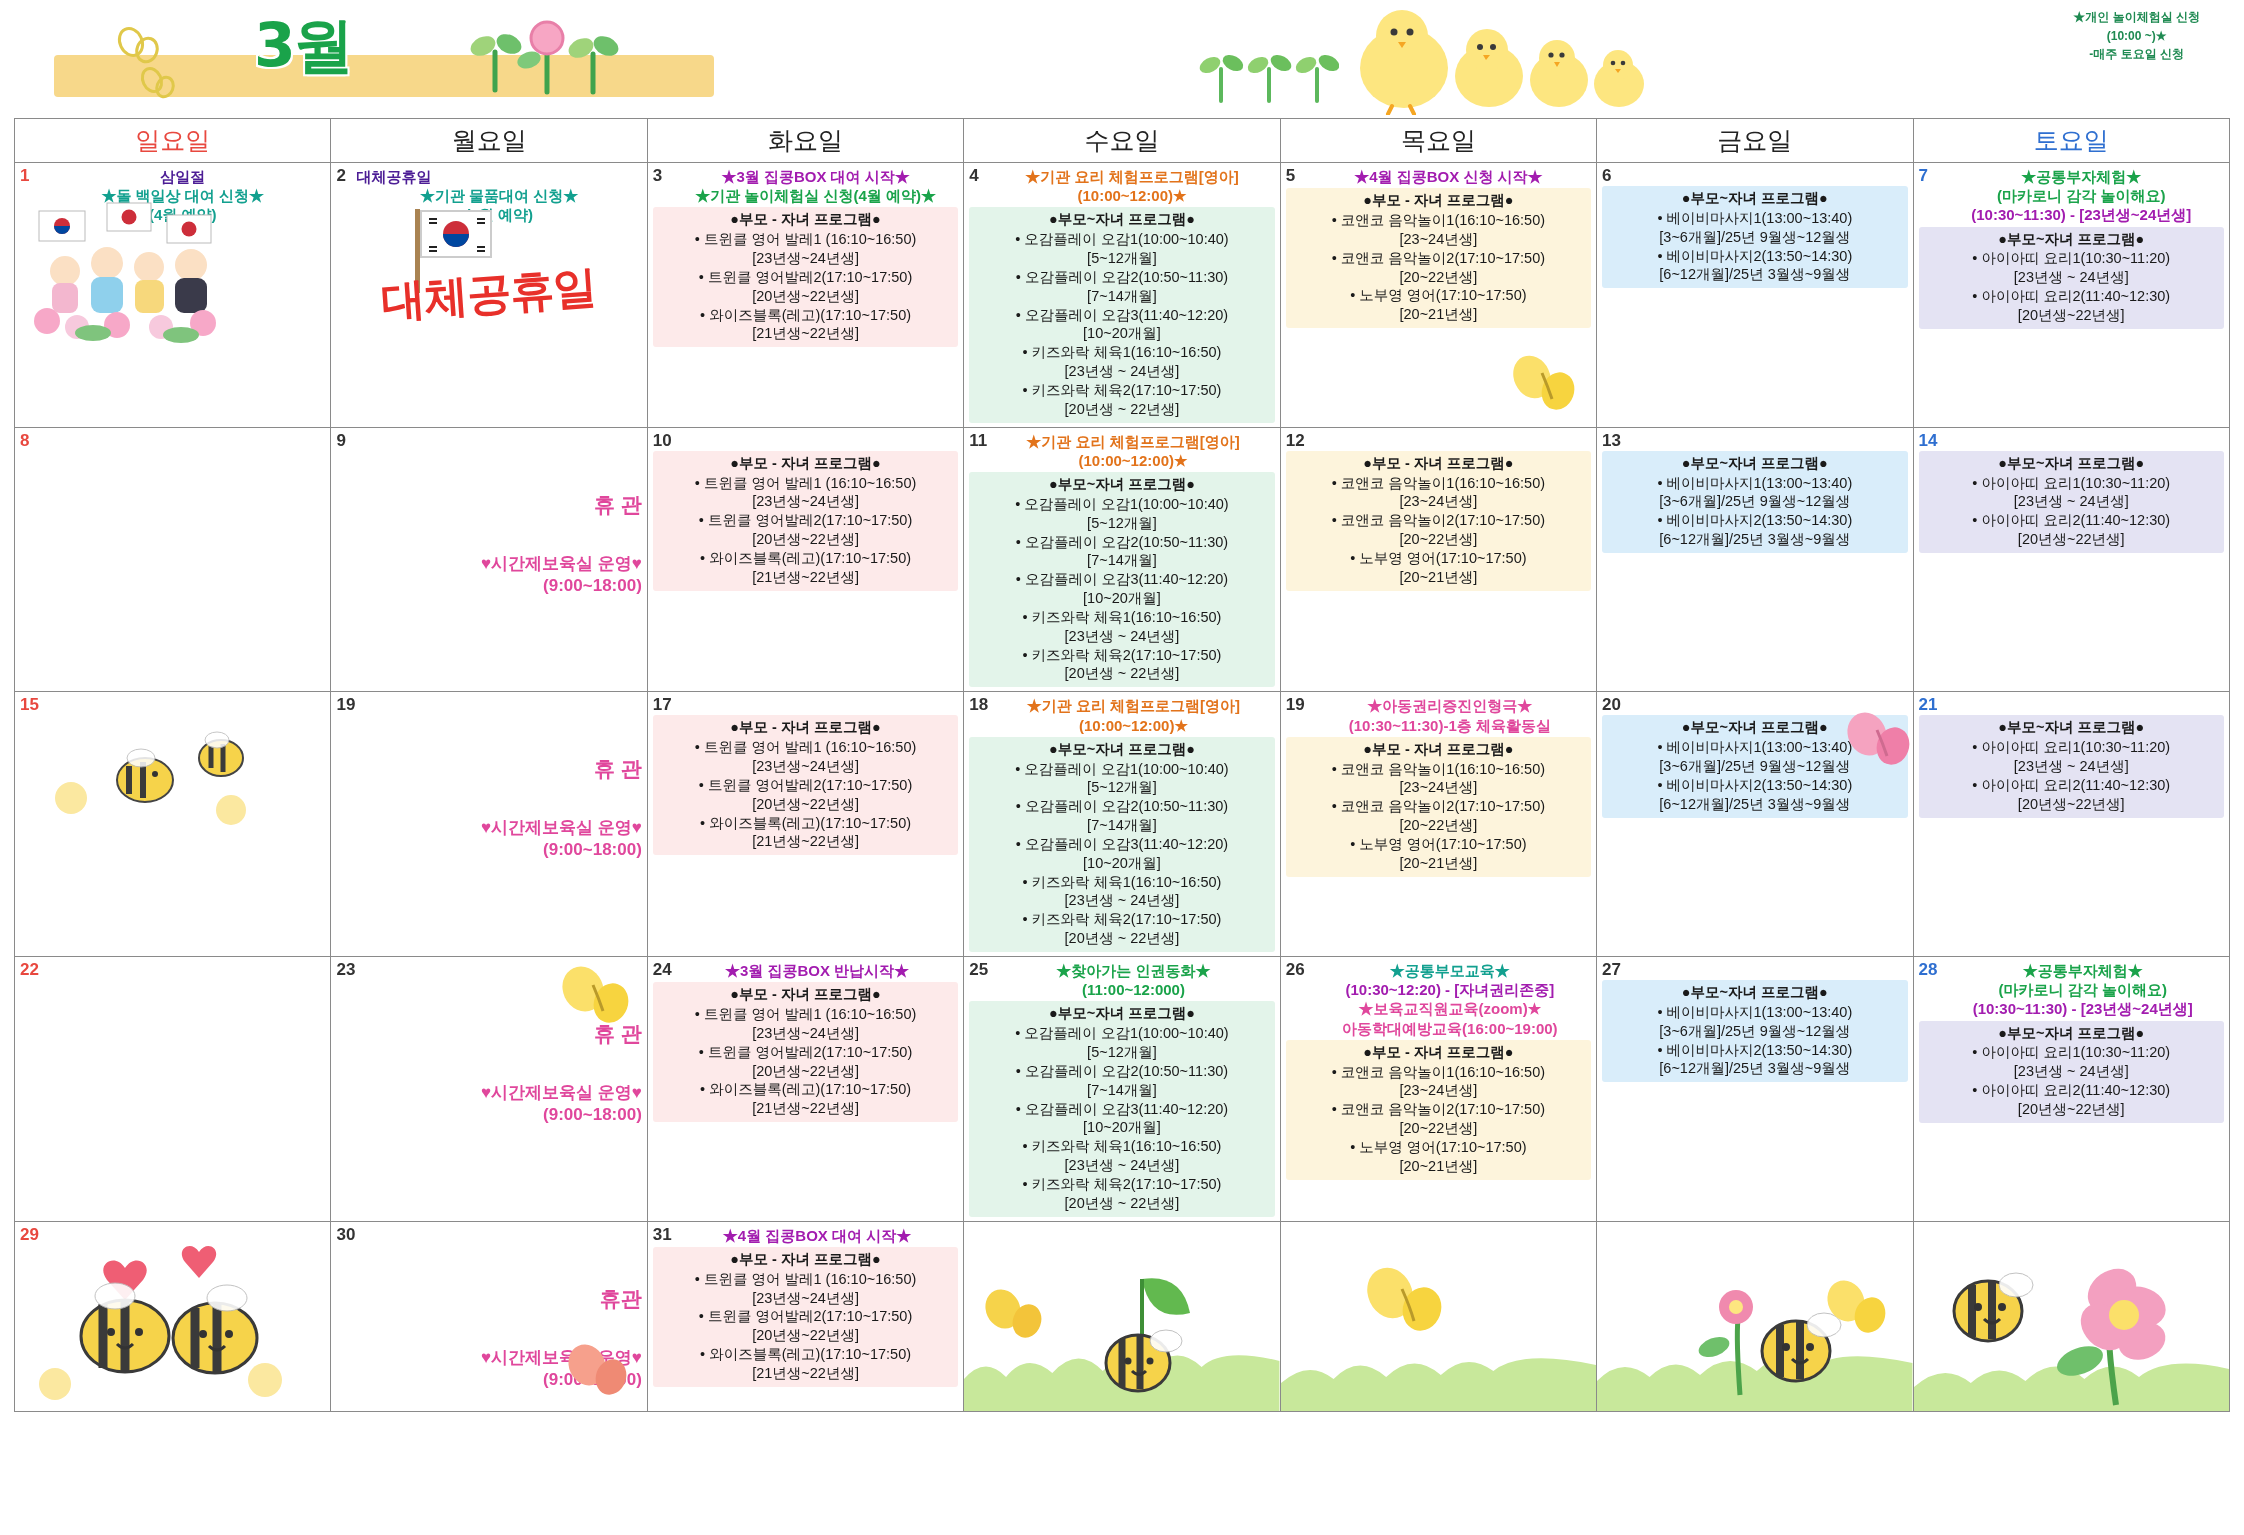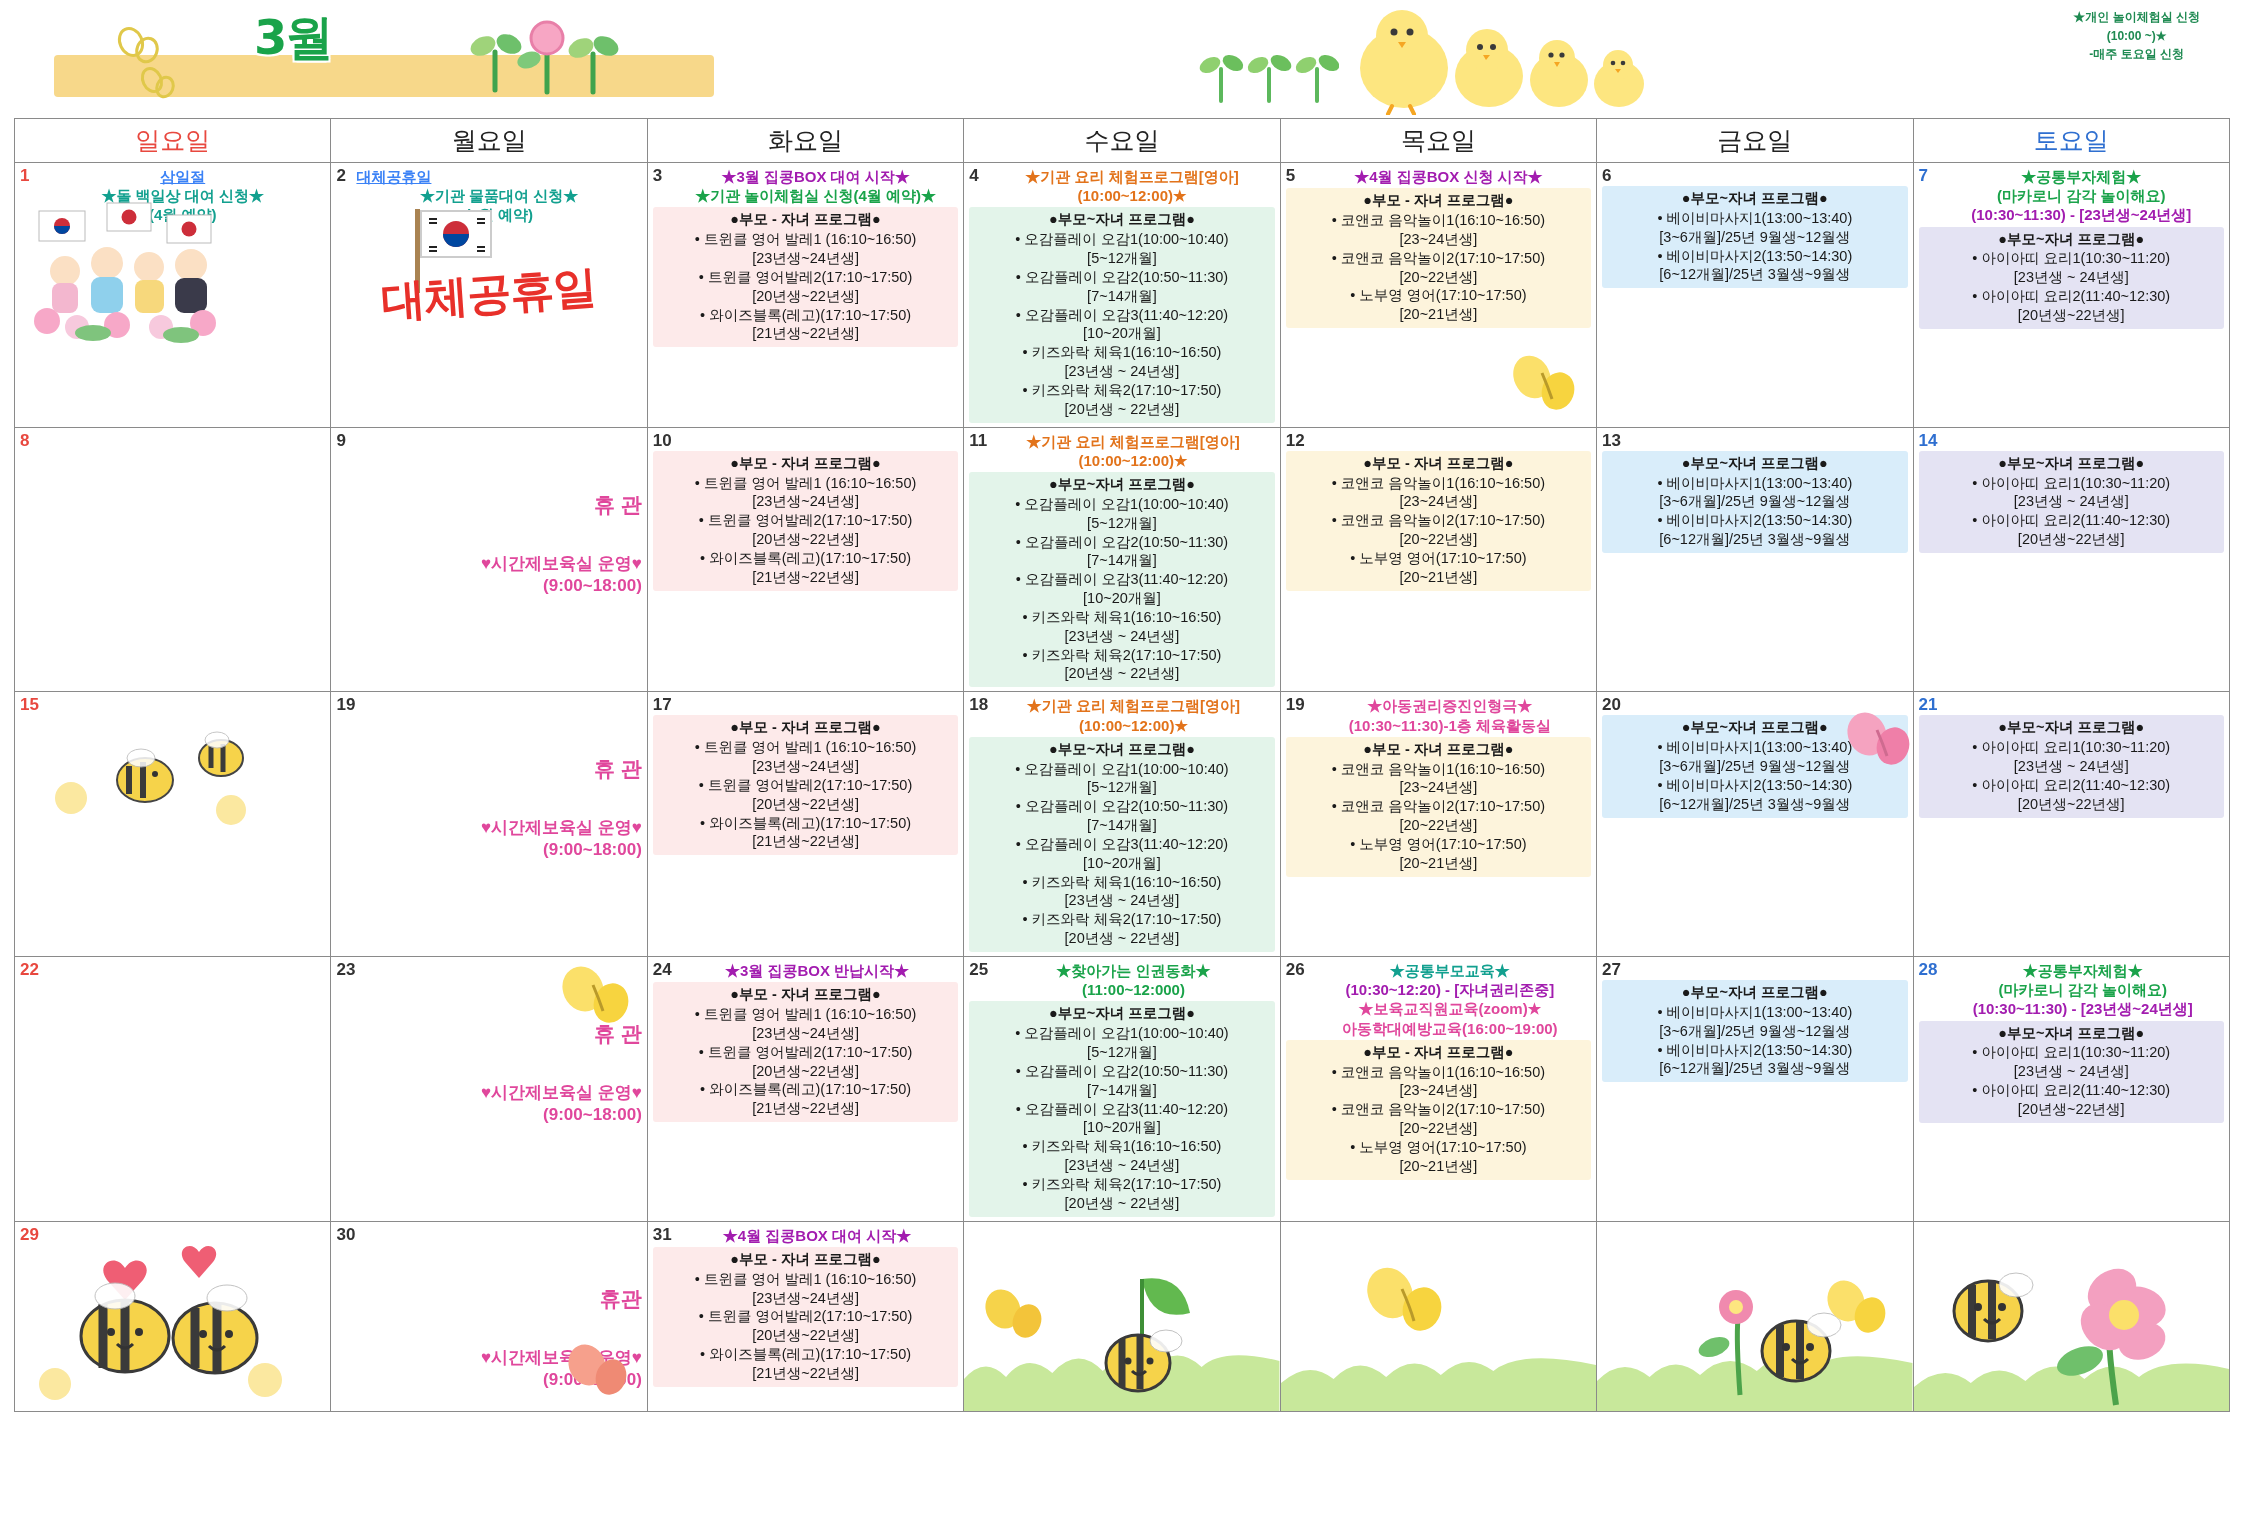--- a/index.html
+++ b/index.html
@@ -29,21 +29,21 @@
     top: 55px;
     width: 660px;
     height: 42px;
     background: #f7d88a;
     border-radius: 4px;
   }
   .month-title {
     position: absolute;
     left: 240px;
     top: 6px;
-    font-size: 48px;
+    font-size: 60px;
     font-weight: bold;
     color: #1aa34a;
     letter-spacing: -2px;
     text-shadow: 2px 2px 0 #ffffff, -2px -2px 0 #ffffff, 2px -2px 0 #ffffff, -2px 2px 0 #ffffff;
     font-family: "DejaVu Sans", sans-serif;
   }
   .header-note {
     position: absolute;
     right: 30px;
     top: 8px;
@@ -102,21 +102,21 @@
     align-items: flex-start;
     gap: 4px;
   }
   .head-note {
     flex: 1;
     font-size: 15px;
     line-height: 1.28;
     text-align: center;
     font-weight: bold;
   }
-  .head-note.red { color: #3b82f6; text-decoration: underline; }
+  .head-note.red { color: #4c1d95; }
   .head-note.blue { color: #a21caf; }
   .head-note.green { color: #1aa34a; }
   .head-note.orange { color: #e2731b; }
   .head-note.magenta { color: #e0479c; }
   .head-note.teal { color: #12a08f; }
   .head-note.left { text-align: left; }
 
   .prog {
     margin-top: 3px;
     font-size: 14.5px;

